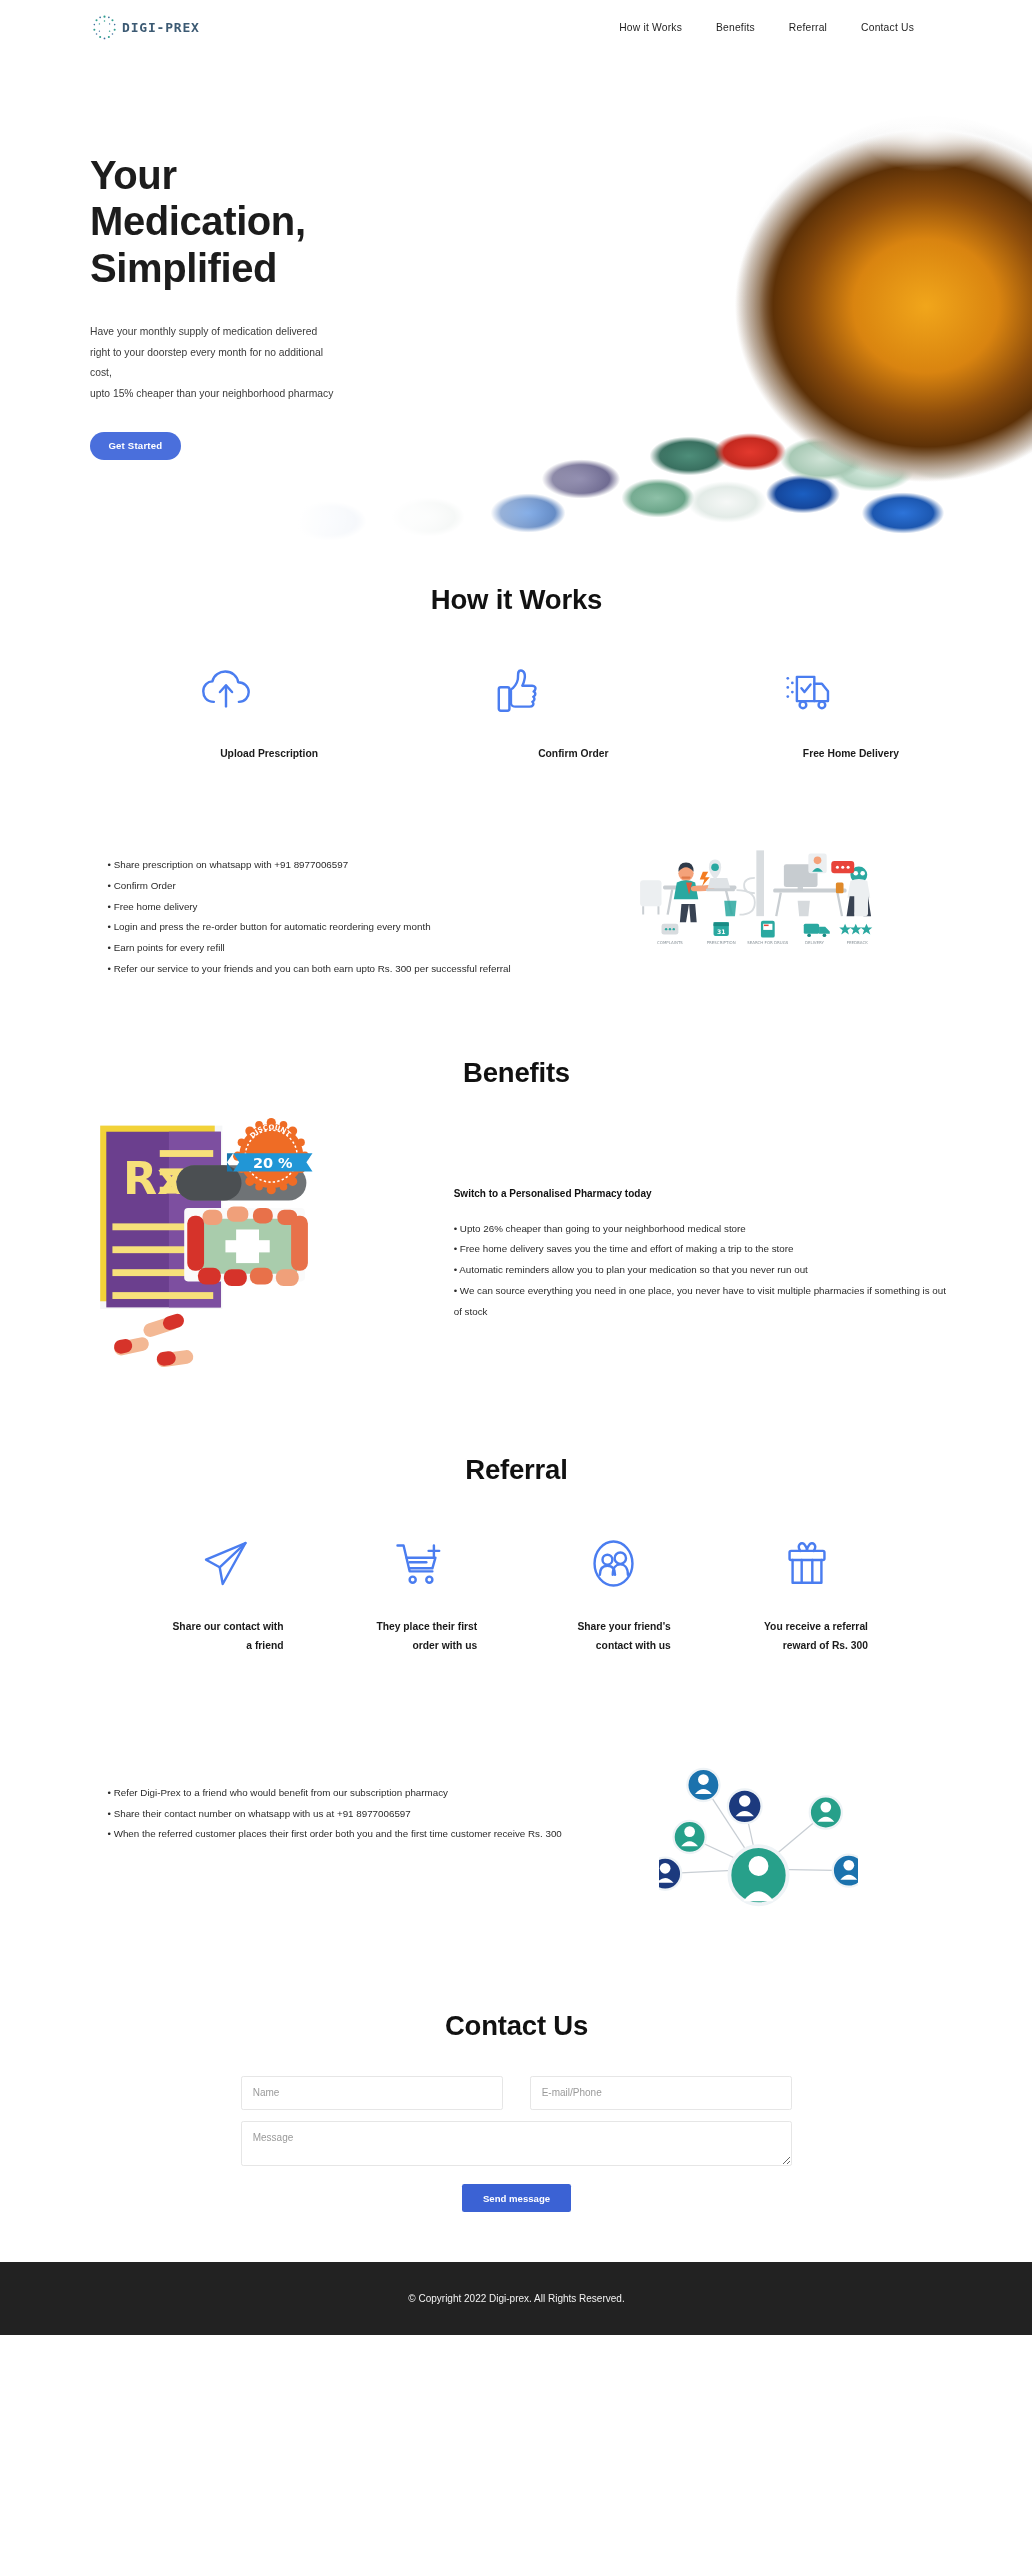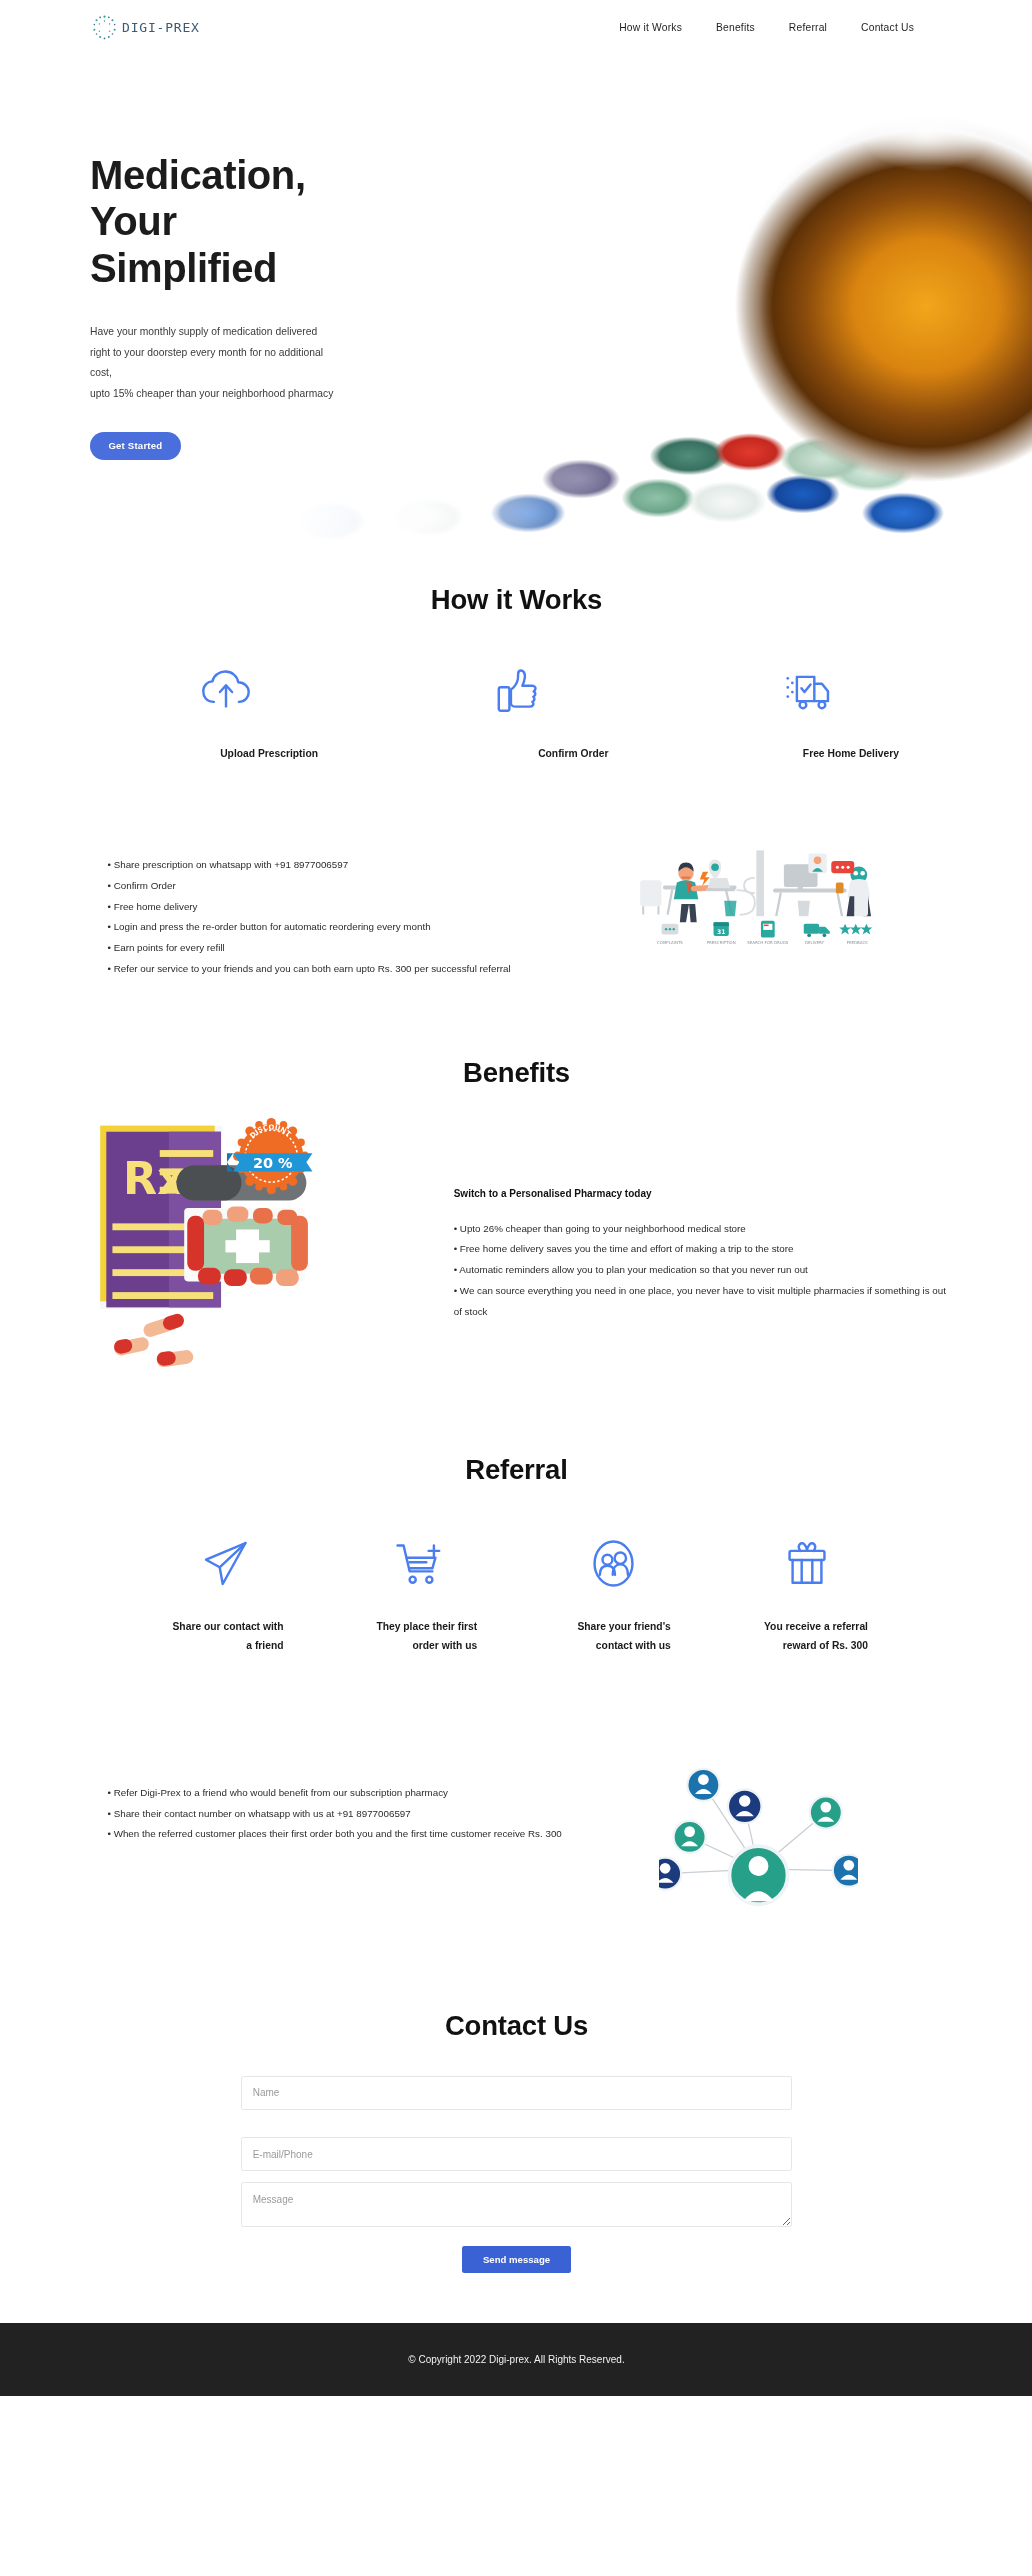--- a/index.html
+++ b/index.html
@@ -25,21 +25,21 @@
   .logo-wrap {
     display: flex;
     align-items: center;
     margin-left: 90px;
     gap: 3.1px;
   }
   .logo-mark { width: 29px; height: 29px; display:block; }
   .logo-text {
     font-family: "DejaVu Sans Mono", monospace;
     font-size: 13px;
-    font-weight: normal;
+    font-weight: bold;
     letter-spacing: 0.8px;
     color: #3c5a73;
     white-space: nowrap;
   }
   .nav-links {
     margin-left: auto;
     margin-right: 119px;
     display: flex;
     gap: 34px;
   }
@@ -181,21 +181,21 @@
   .bullet-list li::before { content: "• "; }
   .lead-line { font-size: 10px; font-weight: bold; color: #111; margin-bottom: 20px; }
 
   
   .illus-office { width: 260px; height: 115px; }
   .illus-rx { width: 230px; height: 252px; }
   .illus-network { width: 199px; height: 176px; }
 
   
   .contact-form { width: 551px; margin: 0 auto; }
-  .form-row { display: flex; gap: 27px; flex-direction: column; }
+  .form-row { display: flex; gap: 27px; }
   .field {
     flex: 1;
     border: 0.8px solid #e6e6e6;
     border-radius: 2.3px;
     padding: 10.7px 10.7px;
     font-size: 10px;
     color: #333;
     font-family: "Liberation Sans", sans-serif;
     background: #fff;
     outline: none;
@@ -264,22 +264,22 @@
     <a href="#">Contact Us</a>
   </nav>
 </div>
 
 <section class="hero">
   <div class="hero-photo"></div>
   <div class="hero-fade"></div>
   <div class="hero-top-fade"></div>
   <div class="hero-content">
     <h1 class="hero-title">
+      <div>Your</div>
       <div>Medication,</div>
-      <div>Your</div>
       <div>Simplified</div>
     </h1>
     <div class="hero-sub">
       <div>Have your monthly supply of medication delivered</div>
       <div>right to your doorstep every month for no additional</div>
       <div>cost,</div>
       <div>upto 15% cheaper than your neighborhood pharmacy</div>
     </div>
     <button class="btn-primary">Get Started</button>
   </div>

